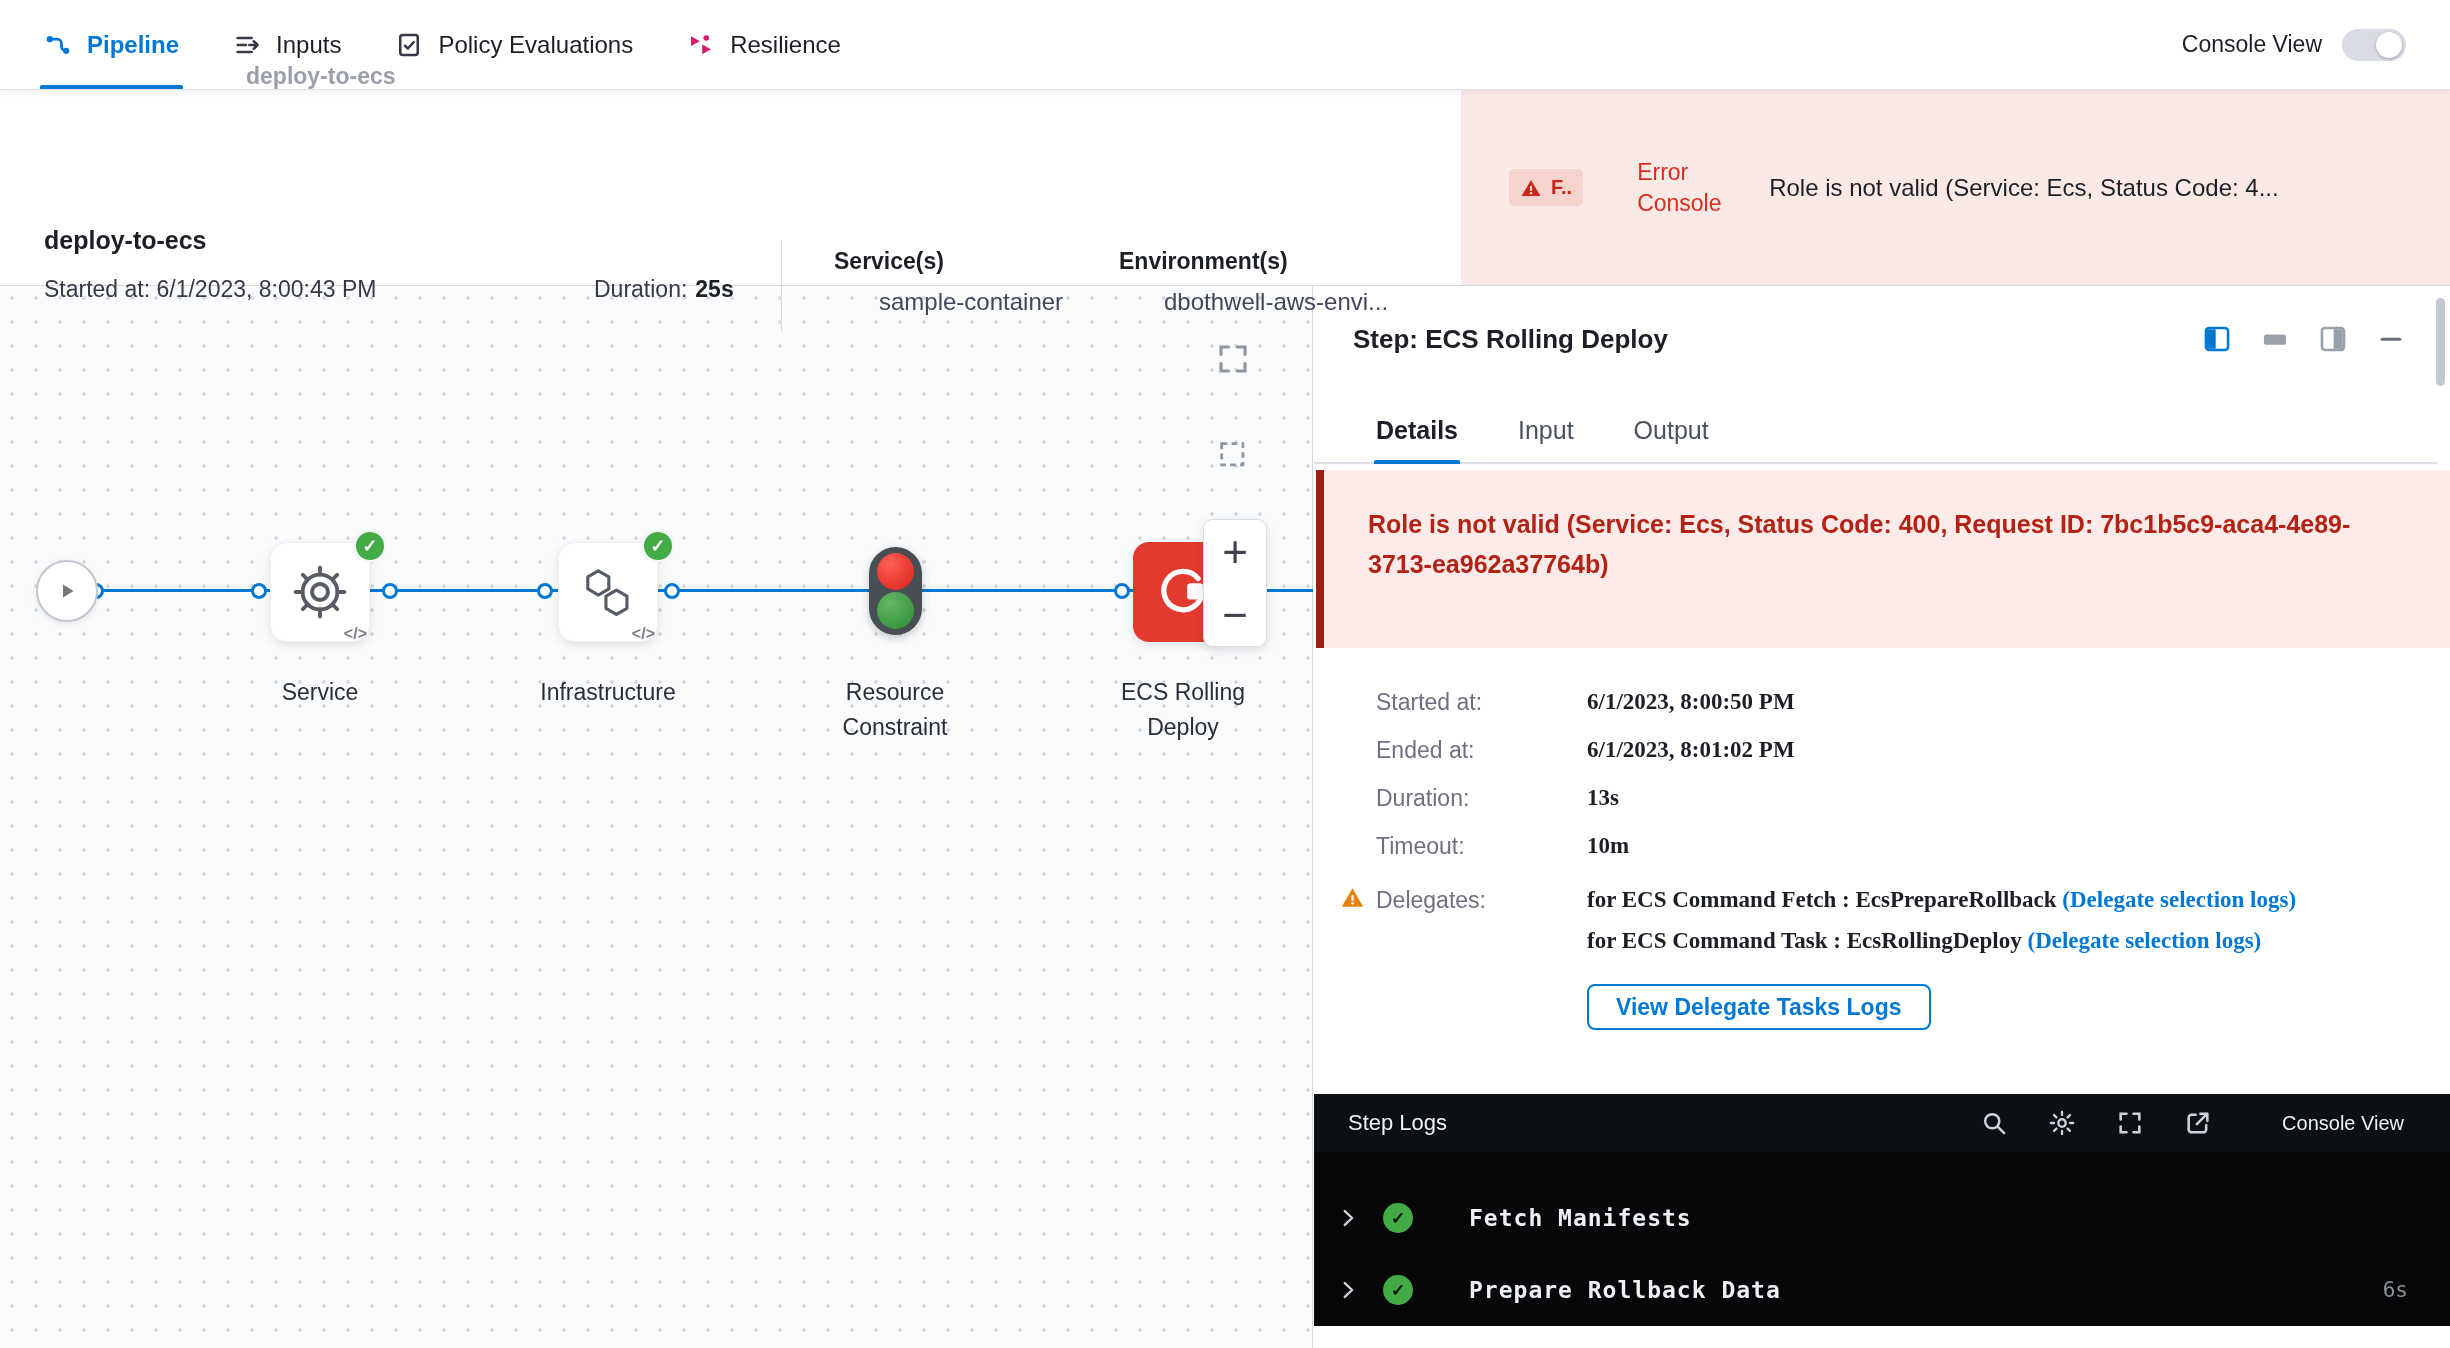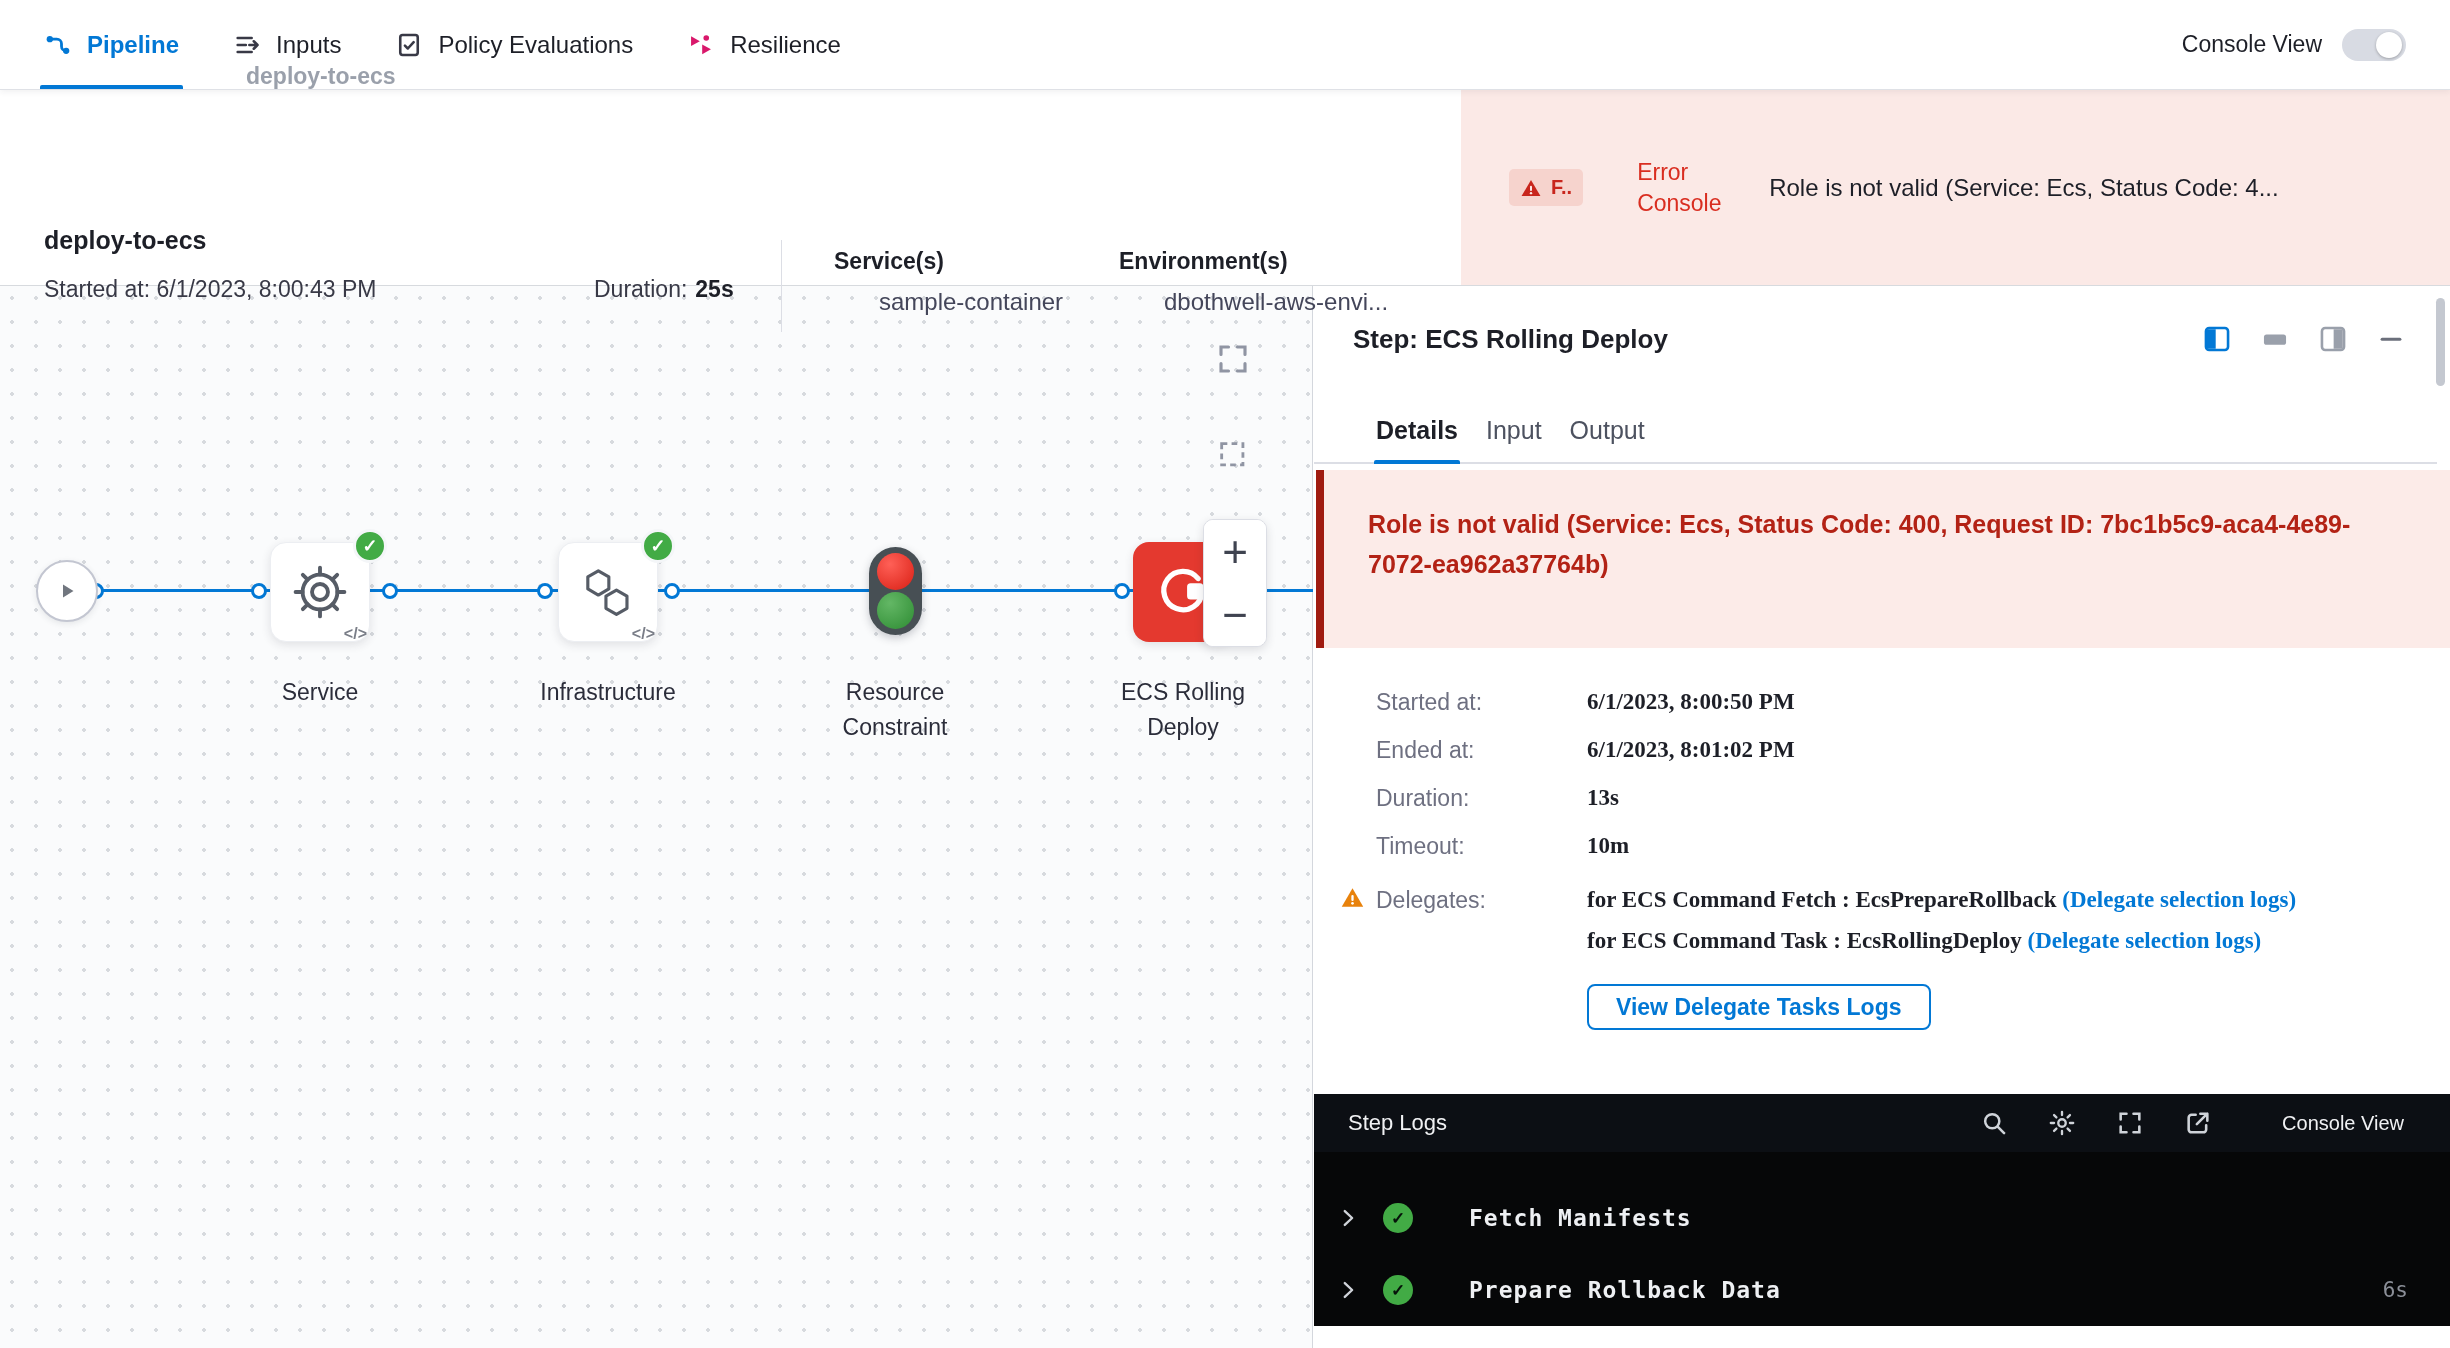--- a/index.html
+++ b/index.html
@@ -64,21 +64,21 @@
   .zoom-card { position:absolute; left:1203px; top:233px; width:64px; height:128px; background:#fff; border:1px solid #dcdee5; border-radius:10px; box-shadow:0 3px 10px rgba(40,45,60,.14); display:flex; flex-direction:column; overflow:hidden; }
   .zoom-card button { flex:1; border:none; background:#fff; font-size:44px; font-weight:300; color:#3f4350; cursor:pointer; line-height:1; font-family:"Liberation Sans",sans-serif; }
   .node-label { position:absolute; top:389px; width:170px; text-align:center; font-size:23px; line-height:35px; color:#2b2d3a; }
 
   
   .panel { position:absolute; top:286px; left:1314px; width:1136px; height:970px; background:#fff; }
   .p-title { position:absolute; left:39px; top:38px; font-size:26px; font-weight:bold; color:#1d1f27; }
   .p-icons { position:absolute; right:46px; top:40px; display:flex; align-items:center; gap:32px; }
   .p-icons button { background:none; border:none; cursor:pointer; padding:0; }
   .p-scroll-thumb { position:absolute; right:5px; top:12px; width:9px; height:88px; border-radius:5px; background:#c4c8d0; cursor:pointer; }
-  .p-tabs { position:absolute; top:112px; left:0; right:13px; height:66px; padding-left:62px; display:flex; gap:28px; border-bottom:2px solid #dcdee5; }
+  .p-tabs { position:absolute; top:112px; left:0; right:13px; height:66px; padding-left:62px; display:flex; gap:60px; border-bottom:2px solid #dcdee5; }
   .p-tab { display:flex; align-items:center; font-size:25px; color:#4d5260; position:relative; cursor:pointer; }
   .p-tab.active { color:#1d1f27; font-weight:bold; }
   .p-tab.active::after { content:""; position:absolute; left:-2px; right:-2px; bottom:-2px; height:4px; background:#0278d5; border-radius:2px 2px 0 0; }
   .p-banner { position:absolute; top:184px; left:2px; right:0; height:178px; background:#fcebe8; border-left:8px solid #a01b10; padding:34px 40px 0 44px; font-size:25px; font-weight:bold; line-height:40px; color:#b32215; }
   .p-details { position:absolute; top:392px; left:62px; right:36px; }
   .drow { display:flex; align-items:center; min-height:48px; }
   .dlabel { width:211px; flex:0 0 211px; font-size:23px; color:#6e7081; position:relative; }
   .dvalue { font-size:23px; font-weight:bold; color:#1d1f27;font-family:Liberation Serif, serif; }
   .drow.delegates { align-items:flex-start; margin-top:14px; }
   .drow.delegates .dlabel { padding-top:3px; }
@@ -300,21 +300,21 @@
     </button>
   </div>
   <div class="p-scroll-thumb"></div>
 
   <div class="p-tabs">
     <div class="p-tab active">Details</div>
     <div class="p-tab">Input</div>
     <div class="p-tab">Output</div>
   </div>
 
-  <div class="p-banner">Role is not valid (Service: Ecs, Status Code: 400, Request ID: 7bc1b5c9-aca4-4e89-7072-ea962a37764b)</div>
+  <div class="p-banner">Role is not valid (Service: Ecs, Status Code: 400, Request ID: 7bc1b5c9-aca4-4e89-3713-ea962a37764b)</div>
 
   <div class="p-details">
     <div class="drow">
       <div class="dlabel">Started at:</div>
       <div class="dvalue">6/1/2023, 8:00:50 PM</div>
     </div>
     <div class="drow">
       <div class="dlabel">Ended at:</div>
       <div class="dvalue">6/1/2023, 8:01:02 PM</div>
     </div>

